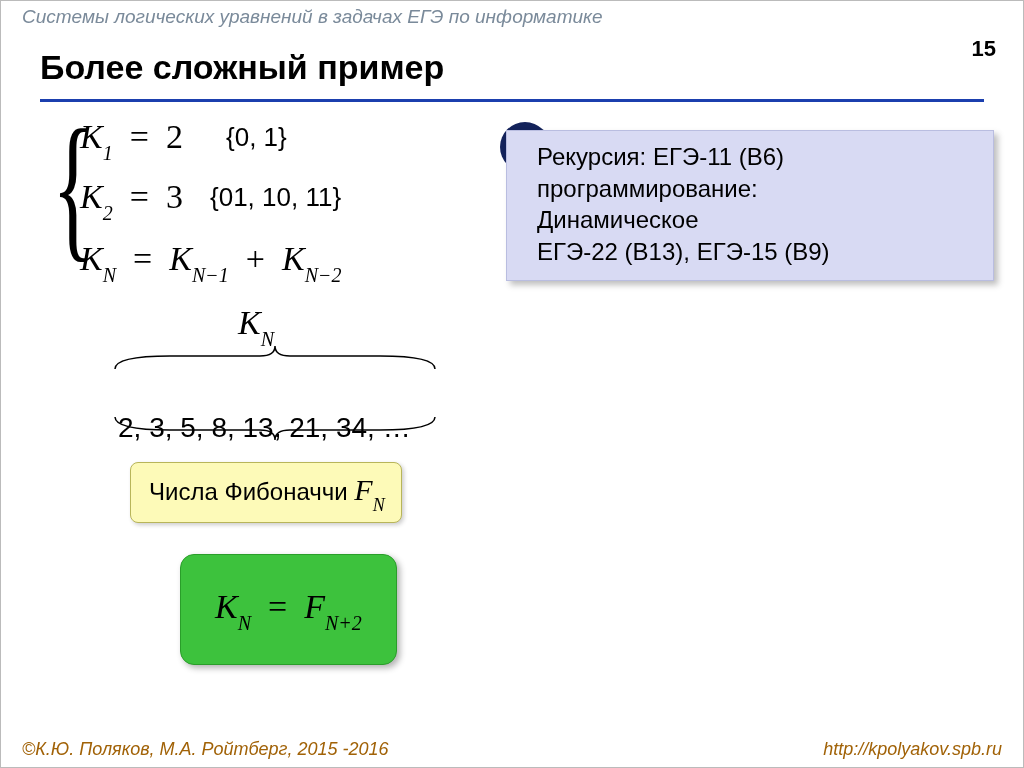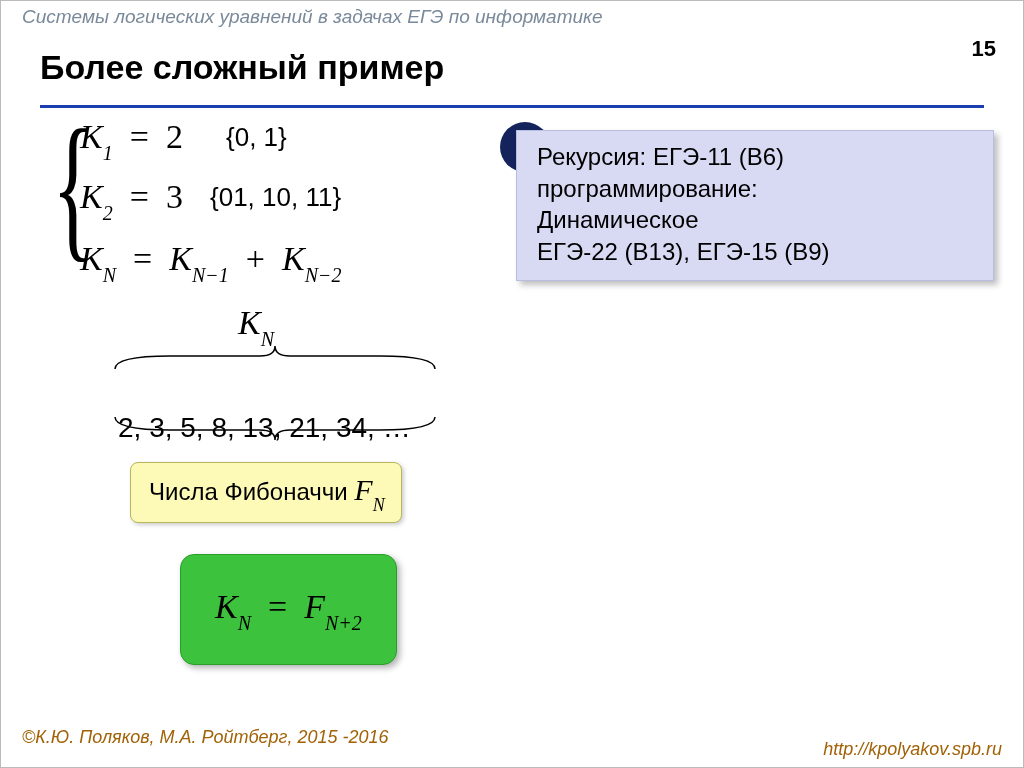--- a/index.html
+++ b/index.html
@@ -39,21 +39,21 @@
   }
   .title {
     position: absolute;
     top: 48px;
     left: 40px;
     right: 40px;
     font-size: 34px;
     font-weight: bold;
     color: #000;
     border-bottom: 3px solid #1b3fae;
-    padding-bottom: 18px;
+    padding-bottom: 12px;
   }
 
   
   .brace-left {
     position: absolute;
     left: 52px;
     top: 106px;
     font-size: 160px;
     line-height: 1;
     font-family: "Times New Roman", serif;
@@ -78,21 +78,21 @@
   }
 
   
   .note {
     position: absolute;
     top: 130px;
     right: 30px;
     width: 438px;
     background: #d8daf3;
     border: 1px solid #b9bde0;
-    padding: 10px 18px 12px 20px;
+    padding: 10px 18px 12px 30px;
     box-shadow: 4px 4px 6px rgba(0,0,0,0.25);
     font-size: 24px;
     line-height: 1.32;
     color: #000;
   }
   .bang {
     position: absolute;
     top: 122px;
     right: 474px;
     width: 50px;
@@ -164,21 +164,21 @@
 
   .footer {
     position: absolute;
     bottom: 8px;
     left: 22px;
     right: 22px;
     color: #a16207;
     font-style: italic;
     font-size: 18px;
   }
-  .footer .right { float: right; margin-top: 12px; }
+  .footer .right { float: right; }
 </style>
 </head>
 <body>
 
 <div class="slide-border"></div>
 
 <div class="header">
   <span>Системы логических уравнений в задачах ЕГЭ по информатике</span>
 </div>
 <div class="page-number">15</div>

